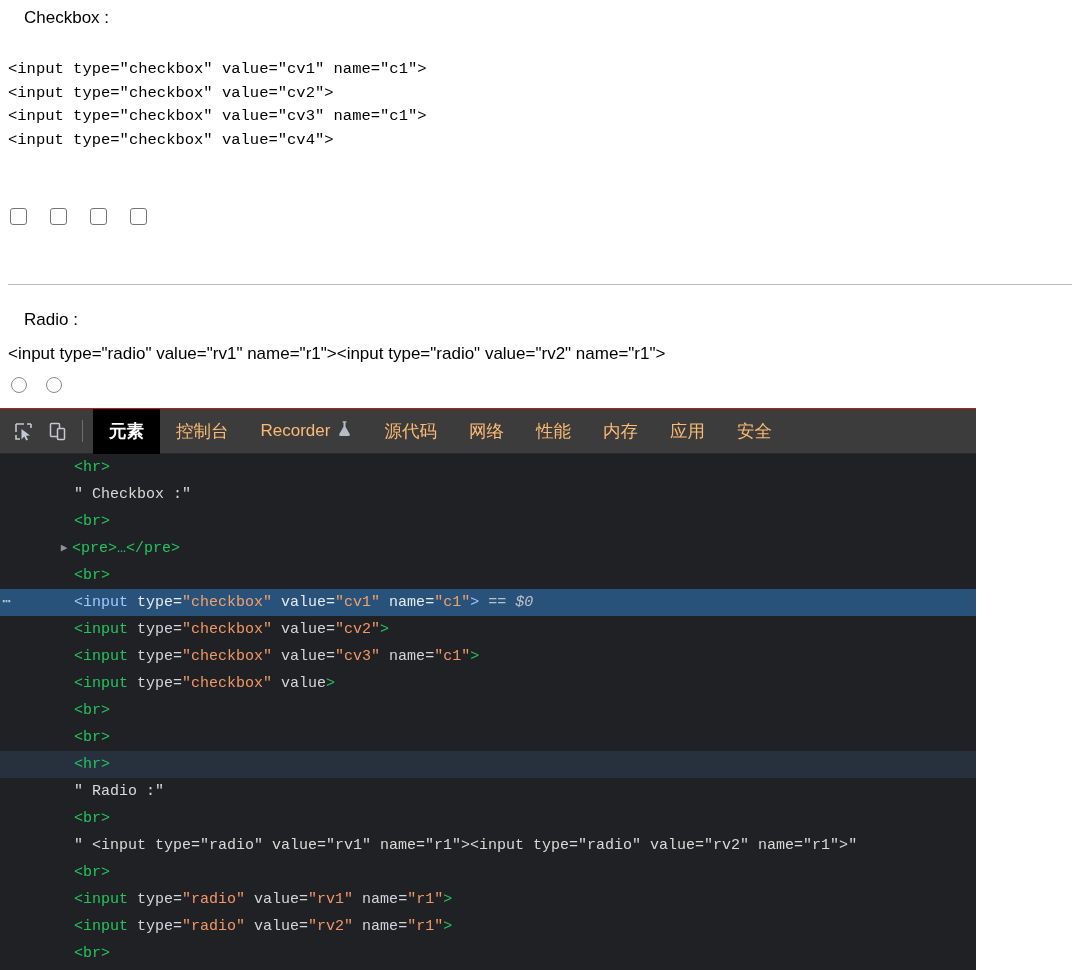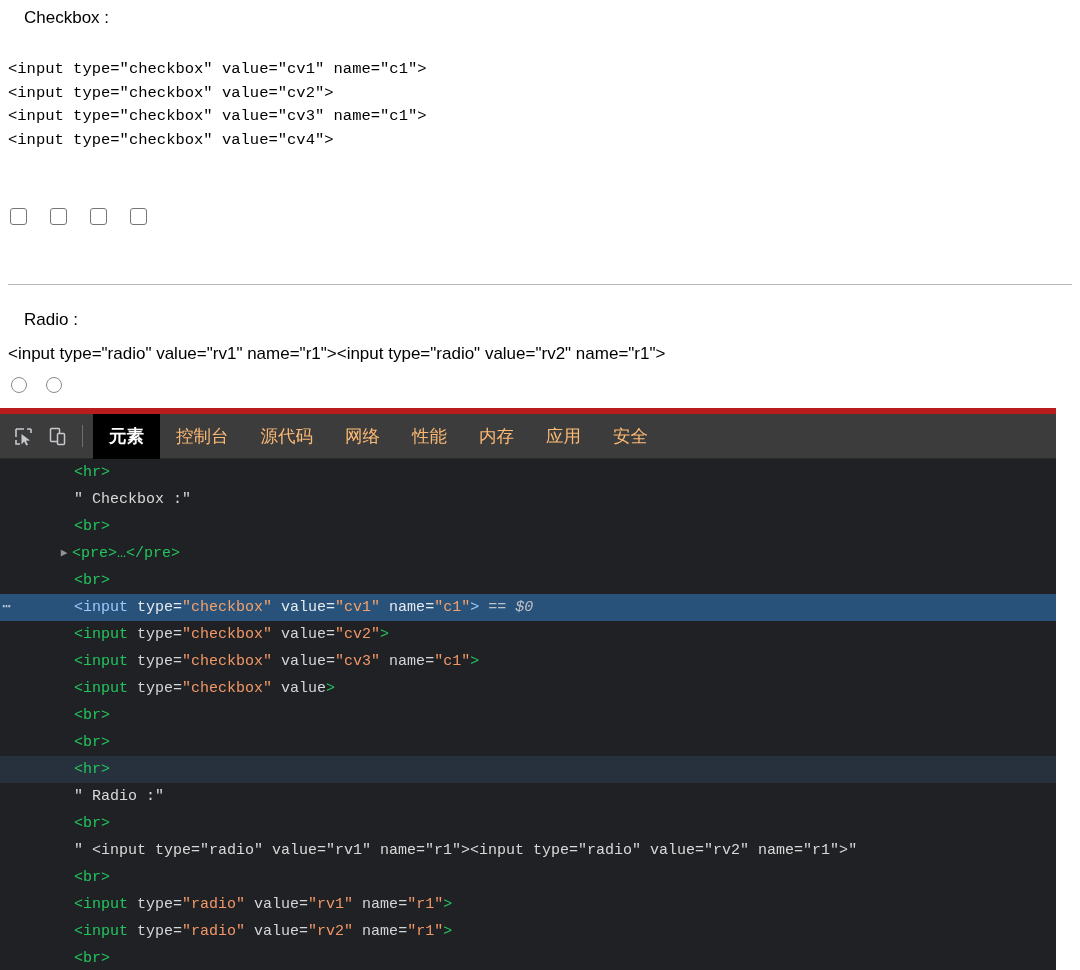--- a/index.html
+++ b/index.html
@@ -95,24 +95,24 @@
     border: 1px solid #8a8a8a;
     border-radius: 50%;
     background: #ffffff;
   }
 
   
   .devtools {
     position: absolute;
     left: 0;
     top: 408px;
-    width: 1056px;
+    width: 976px;
     height: 562px;
     background: #202124;
-    border-top: 6px solid #b91c1c;
+    border-top: 1px solid #b91c1c;
     box-sizing: border-box;
     overflow: hidden;
   }
   .dt-toolbar {
     position: relative;
     height: 45px;
     background: #3c3c3c;
     display: flex;
     align-items: center;
     border-bottom: 1px solid #2a2a2b;
@@ -256,20 +256,28 @@
     </div>
 
     <div class="tb-sep"></div>
 
     <div class="dt-tab cjk selected">
       <span>元素</span>
     </div>
     <div class="dt-tab cjk">
       <span>控制台</span>
     </div>
+    <div class="dt-tab">
+      <span>Recorder</span>
+      <span>
+        <svg width="15" height="17" viewBox="0 0 15 17">
+          <path d="M5.6 1.2 h3.8 v1.2 h-0.9 v4.3 l4.2 7.4 a1.2 1.2 0 0 1 -1 1.8 h-8.4 a1.2 1.2 0 0 1 -1 -1.8 l4.2 -7.4 v-4.3 h-0.9 z" fill="#b9bcc0"></path>
+        </svg>
+      </span>
+    </div>
     <div class="dt-tab cjk">
       <span>源代码</span>
     </div>
     <div class="dt-tab cjk">
       <span>网络</span>
     </div>
     <div class="dt-tab cjk">
       <span>性能</span>
     </div>
     <div class="dt-tab cjk">

